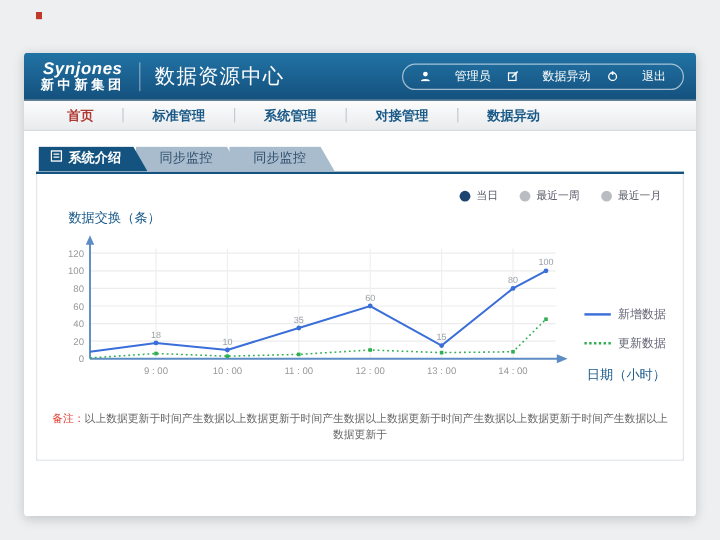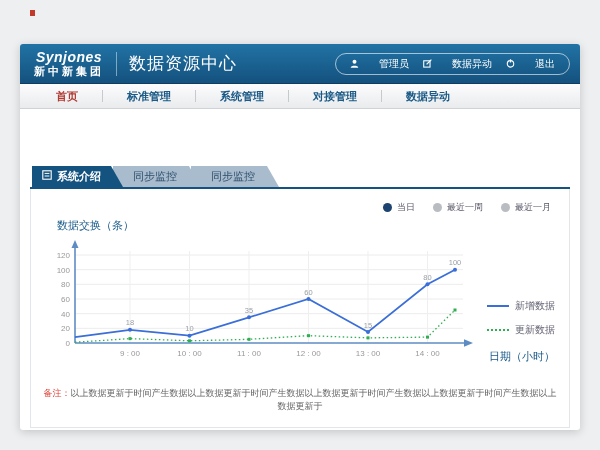--- a/index.html
+++ b/index.html
@@ -26,21 +26,21 @@
 
   
   .navbar { height:25px; background:linear-gradient(#fcfcfd,#e9ebed); border-bottom:1px solid #cfd3d6;
             display:flex; align-items:center; padding:0 12px; }
   .nav-item { font-size:11px; font-weight:bold; color:#1b5a87; padding:0 24px; text-decoration:none; cursor:pointer; }
   .nav-item.active { color:#b03b33; }
   .nav-sep { width:1px; height:12px; background:#c6cacd; }
 
   
   .content { padding:13px 10px 0 10px; }
-  .tabbar { display:flex; align-items:flex-end; height:21px; padding-left:2px;margin-top:44px; }
+  .tabbar { display:flex; align-items:flex-end; height:21px; padding-left:2px; }
   .tab { height:21px; line-height:21px; font-size:11px; white-space:nowrap; cursor:pointer;
          clip-path:polygon(0 0,calc(100% - 12px) 0,100% 100%,0 100%); position:relative; }
   .tab.active { background:#14537f; color:#fff; font-weight:bold; padding:0 22px 0 10px; z-index:3;
                 display:flex; align-items:center; gap:5px; }
   .tab.inactive { background:#a9bccd; color:#30506e; padding:0 24px 0 20px; margin-left:-10px; }
   .tab.inactive.t1 { z-index:2; } .tab.inactive.t2 { z-index:1; }
   .tab-underline { height:2px; background:#14537f; }
 
   .panel { border:1px solid #e2e6ea; border-top:none; background:#fff; padding:8px 12px 14px 12px; }
 

